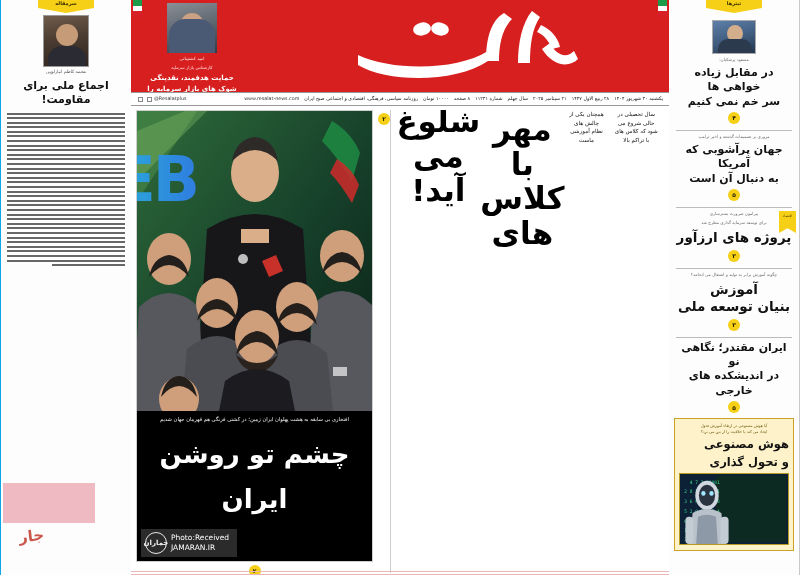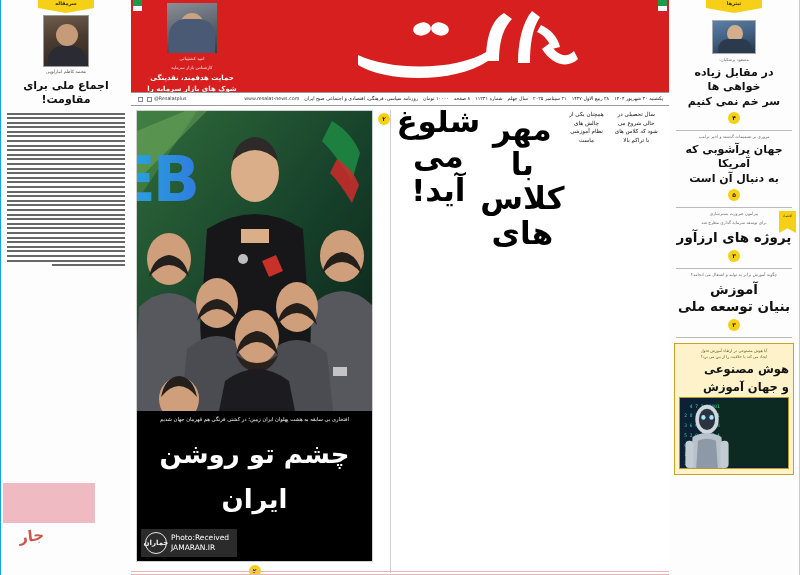--- a/index.html
+++ b/index.html
@@ -414,26 +414,31 @@
     <div class="rule"></div>
 
     <div>
       <div class="brief-kicker">چگونه آموزش برابر به تولید و اشتغال می انجامد؟</div>
       <div class="brief-title big">آموزش</div>
       <div class="brief-title big">بنیان توسعه ملی</div>
       <div class="pagenum">۳</div>
     </div>
     <div class="rule"></div>
 
+    <div>
+      <div class="brief-title">ایران مقتدر؛ نگاهی نو</div>
+      <div class="brief-title">در اندیشکده های خارجی</div>
+      <div class="pagenum">۵</div>
+    </div>
 
     <div class="promo">
       <div class="promo-kicker">آیا هوش مصنوعی در ارتقاء آموزش تحول</div>
       <div class="promo-kicker">ایجاد می کند یا خلاقیت را از بین می برد؟</div>
       <div class="promo-title">هوش مصنوعی</div>
-      <div class="promo-title">و جهان آموزش</div>
+      <div class="promo-title">و تحول گذاری</div>
       <div class="promo-img">
         <svg viewBox="0 0 120 72" preserveAspectRatio="none" aria-hidden="true">
           <rect width="120" height="72" fill="#0d2136"></rect>
           <rect x="40" y="2" width="78" height="68" fill="#0c2a22"></rect>
           <g fill="#39d98a" font-size="5" font-family="monospace">
             <text x="44" y="10">01001 2 7 4</text>
             <text x="44" y="20">1 0 4 9 3 8 2</text>
             <text x="44" y="30">8 2 5 1 0 6 3</text>
             <text x="44" y="40">4 7 1 9 0 2 5</text>
             <text x="44" y="50">3 6 8 4 1 7 0</text>

